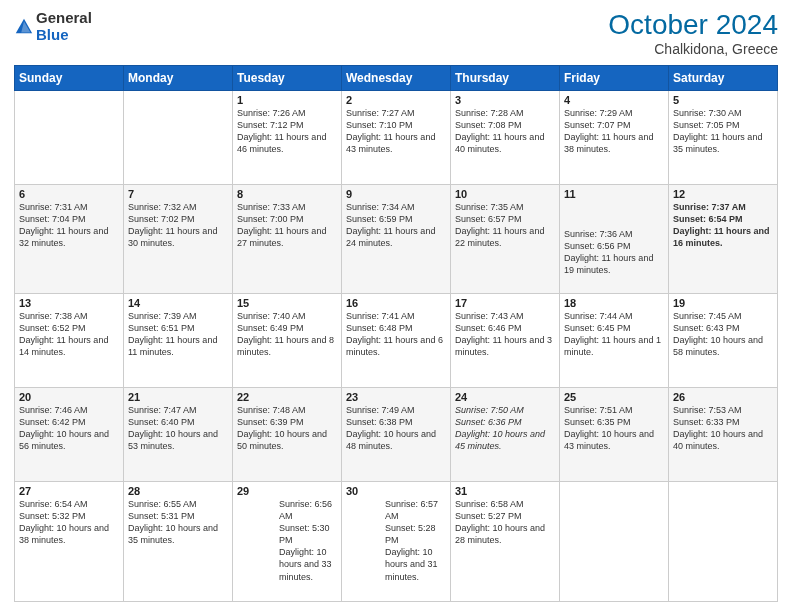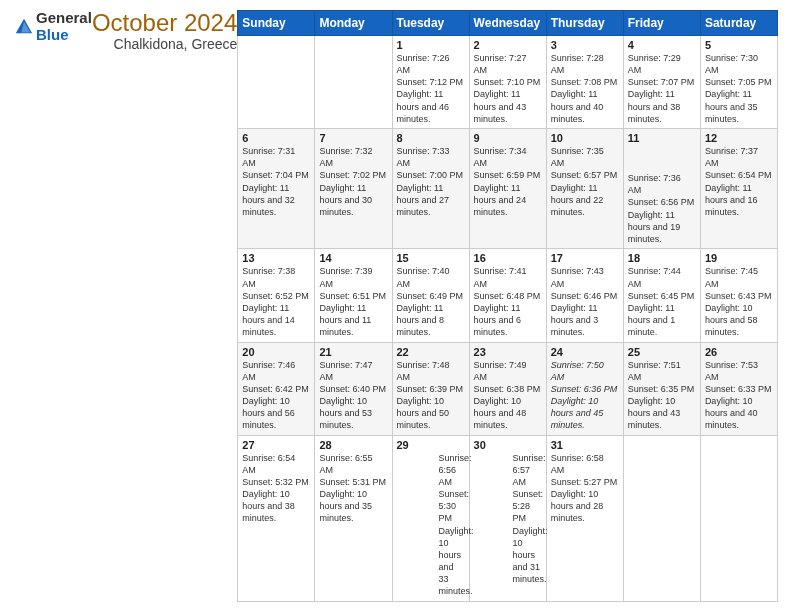--- a/index.html
+++ b/index.html
@@ -8,21 +8,21 @@
       background: #fff;
       width: 792px;
       height: 612px;
       overflow: hidden;
     }
     .page {
       width: 792px;
       height: 612px;
       padding: 10px 14px 10px 14px;
       display: flex;
-      flex-direction: row;
+      flex-direction: column;
     }
     .header {
       display: flex;
       justify-content: space-between;
       align-items: flex-start;
       margin-bottom: 8px;
     }
     .logo {
       display: flex;
       align-items: center;
@@ -36,23 +36,23 @@
     .logo-general { color: #333; }
     .logo-blue { color: #1565c0; }
     .logo-icon {
       width: 20px;
       height: 20px;
     }
     .title-block {
       text-align: right;
     }
     .month-title {
-      font-size: 24px;
+      font-size: 28px;
       font-weight: normal;
-      color: #a16207;
+      color: #0369a1;
       line-height: 1.1;
     }
     .subtitle {
       font-size: 14px;
       color: #444;
     }
     .calendar {
       flex: 1;
       border: 1px solid #ccc;
       border-collapse: collapse;
@@ -199,21 +199,21 @@
 Daylight: 11 hours and 22 minutes.</div>
           </td>
           <td>
             <span class="day-num">11</span>
             <div class="day-info" style="white-space: pre-line; margin-top: 28px;">Sunrise: 7:36 AM
 Sunset: 6:56 PM
 Daylight: 11 hours and 19 minutes.</div>
           </td>
           <td>
             <span class="day-num">12</span>
-            <div class="day-info" style="white-space: pre-line;">Sunrise: 7:37 AM
+            <div class="day-info" style="white-space: pre-line; font-weight: bold;">Sunrise: 7:37 AM
 Sunset: 6:54 PM
 Daylight: 11 hours and 16 minutes.</div>
           </td>
         </tr>
         <tr>
           <td>
             <span class="day-num">13</span>
             <div class="day-info" style="white-space: pre-line;">Sunrise: 7:38 AM
 Sunset: 6:52 PM
 Daylight: 11 hours and 14 minutes.</div>

